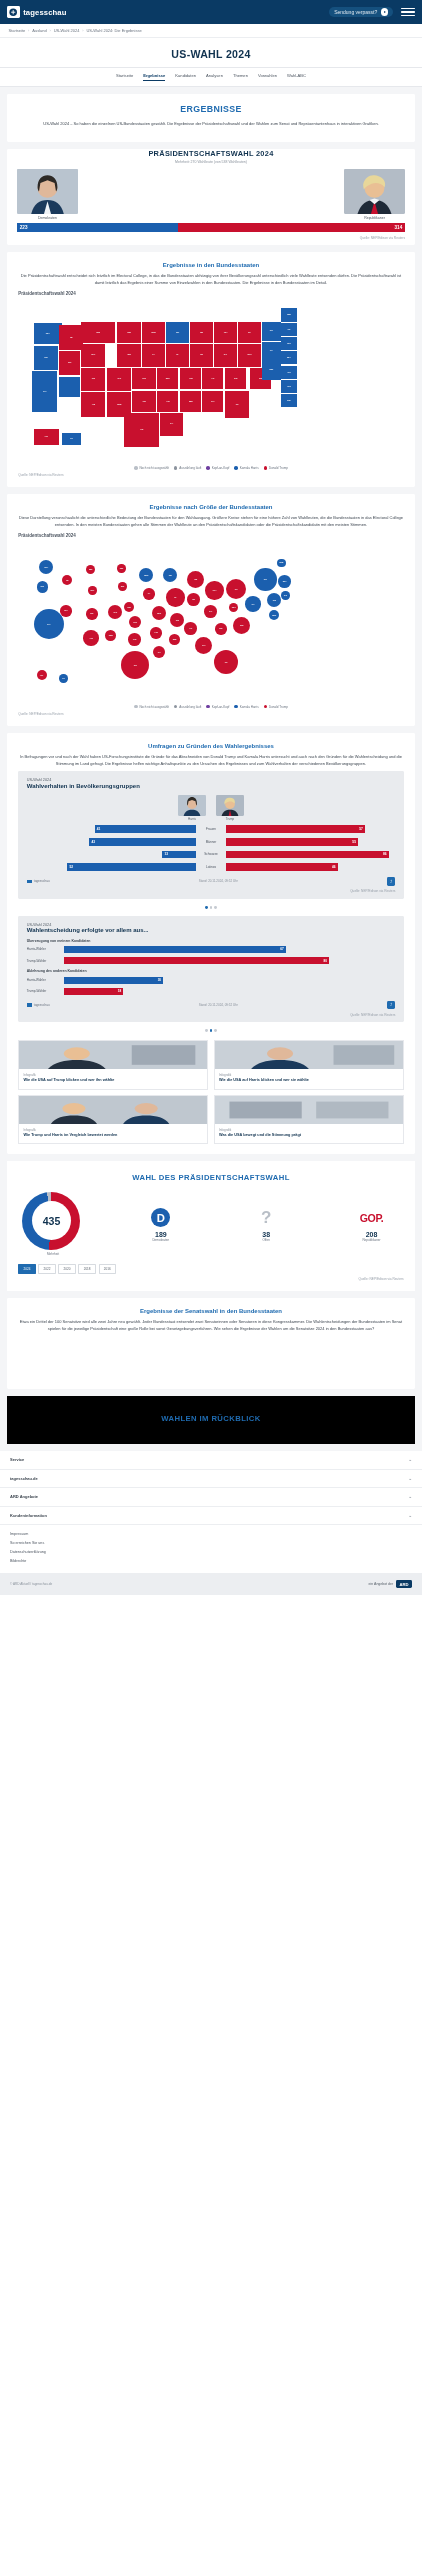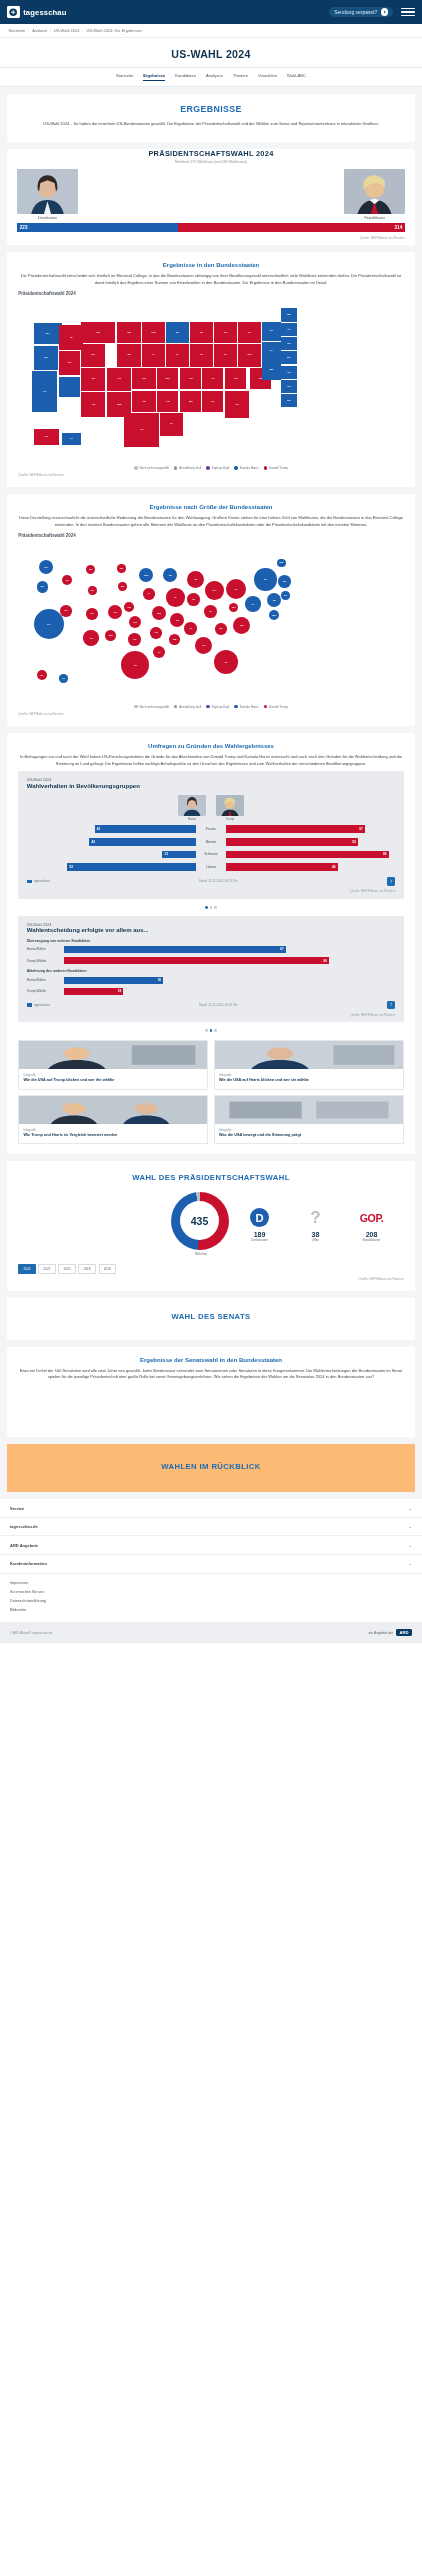--- a/index.html
+++ b/index.html
@@ -171,21 +171,21 @@
   .teasers { display:grid; grid-template-columns:1fr 1fr; gap:5.6px; }
   .teaser { background:#fff; border:0.7px solid #e6e8ec; }
   .teaser .timg { height:28px; background:#cfd4da; position:relative; overflow:hidden; }
   .teaser .tbody { padding:3.5px 4.2px 5px; }
   .teaser .tk { font-size:3px; color:#8b939d; margin-bottom:1.4px; }
   .teaser .tt { font-size:3.8px; line-height:1.4; color:#10324f; font-weight:700; }
 
   
   .hr-band { background:#fff; padding:11.3px 11.3px 10px; }
   .hr-title { text-align:center; color:#1f6bb0; font-size:7.7px; font-weight:700; letter-spacing:0.4px; margin:0 0 10px; }
-  .hr-row { display:flex; align-items:center; justify-content:flex-end; padding:0 4.2px; }
+  .hr-row { display:flex; align-items:center; justify-content:space-between; padding:0 4.2px; }
   .donut-wrap { width:61px; text-align:center; }
   .donut {
     width:58px; height:58px; border-radius:50%; position:relative;
     background:conic-gradient(#c8102e 0deg 184deg, #1b5fae 184deg 352deg, #b9bfc7 352deg 360deg);
     display:flex; align-items:center; justify-content:center;
   }
   .donut .hole {
     width:39px; height:39px; background:#fff; border-radius:50%;
     display:flex; flex-direction:column; align-items:center; justify-content:center;
   }
@@ -206,21 +206,21 @@
   .chips { display:flex; gap:2.8px; margin-top:8.4px; }
   .chip {
     font-size:3.1px; padding:1.8px 4.2px; border:0.7px solid #d7dbe0; color:#5a636d; border-radius:0.7px;
   }
   .chip.on { background:#1f6bb0; color:#fff; border-color:#1f6bb0; }
 
   
   .senate-band { background:#fff; padding:14px 11.3px 18.3px; }
   .senate-title { text-align:center; color:#1f6bb0; font-size:7.7px; font-weight:700; letter-spacing:0.4px; margin:0; }
 
-  .rueck-band { background:#fdba74; padding:18.3px 11.3px 21px; }
+  .rueck-band { background:#000000; padding:18.3px 11.3px 21px; }
   .rueck-title { text-align:center; color:#1f6bb0; font-size:7.7px; font-weight:700; letter-spacing:0.4px; margin:0; }
 
   
   .footer { background:#fff; margin-top:7px; padding:0 0 0; }
   .facc {
     display:flex; align-items:center; justify-content:space-between;
     padding:6.3px 10px; border-bottom:0.7px solid #eceef1; font-size:4px; color:#3c454f; font-weight:700;
   }
   .facc .chev { color:#8b939d; font-size:4.2px; }
   .flinks { padding:7px 10px 10px; display:flex; flex-direction:column; gap:5px; }
@@ -708,25 +708,20 @@
         <div class="chip on">2024</div>
         <div class="chip">2022</div>
         <div class="chip">2020</div>
         <div class="chip">2018</div>
         <div class="chip">2016</div>
       </div>
       <div class="src right">Quelle: NEP/Edison via Reuters</div>
     </div>
   </div>
 
-  <div class="card">
-    <div class="senate-band">
-      <h2 class="senate-title">WAHL DES SENATS</h2>
-    </div>
-  </div>
 
   <div class="card section-pad">
     <h3 class="h-blue">Ergebnisse der Senatswahl in den Bundesstaaten</h3>
     <p class="body">Etwa ein Drittel der 100 Senatsitze wird alle zwei Jahre neu gewählt. Jeder Bundesstaat entsendet zwei Senatorinnen oder Senatoren in diese Kongresskammer. Die Wahlentscheidungen der Bundesstaaten im Senat spielen für die jeweilige Präsidentschaft eine große Rolle bei sonst Gesetzgebungsverfahren. Wie sehen die Ergebnisse der Wahlen um die Senatsitze 2024 in den Bundesstaaten aus?</p>
     <div style="height:42px"></div>
   </div>
 
   <div class="card">
     <div class="rueck-band">
       <h2 class="rueck-title">WAHLEN IM RÜCKBLICK</h2>

